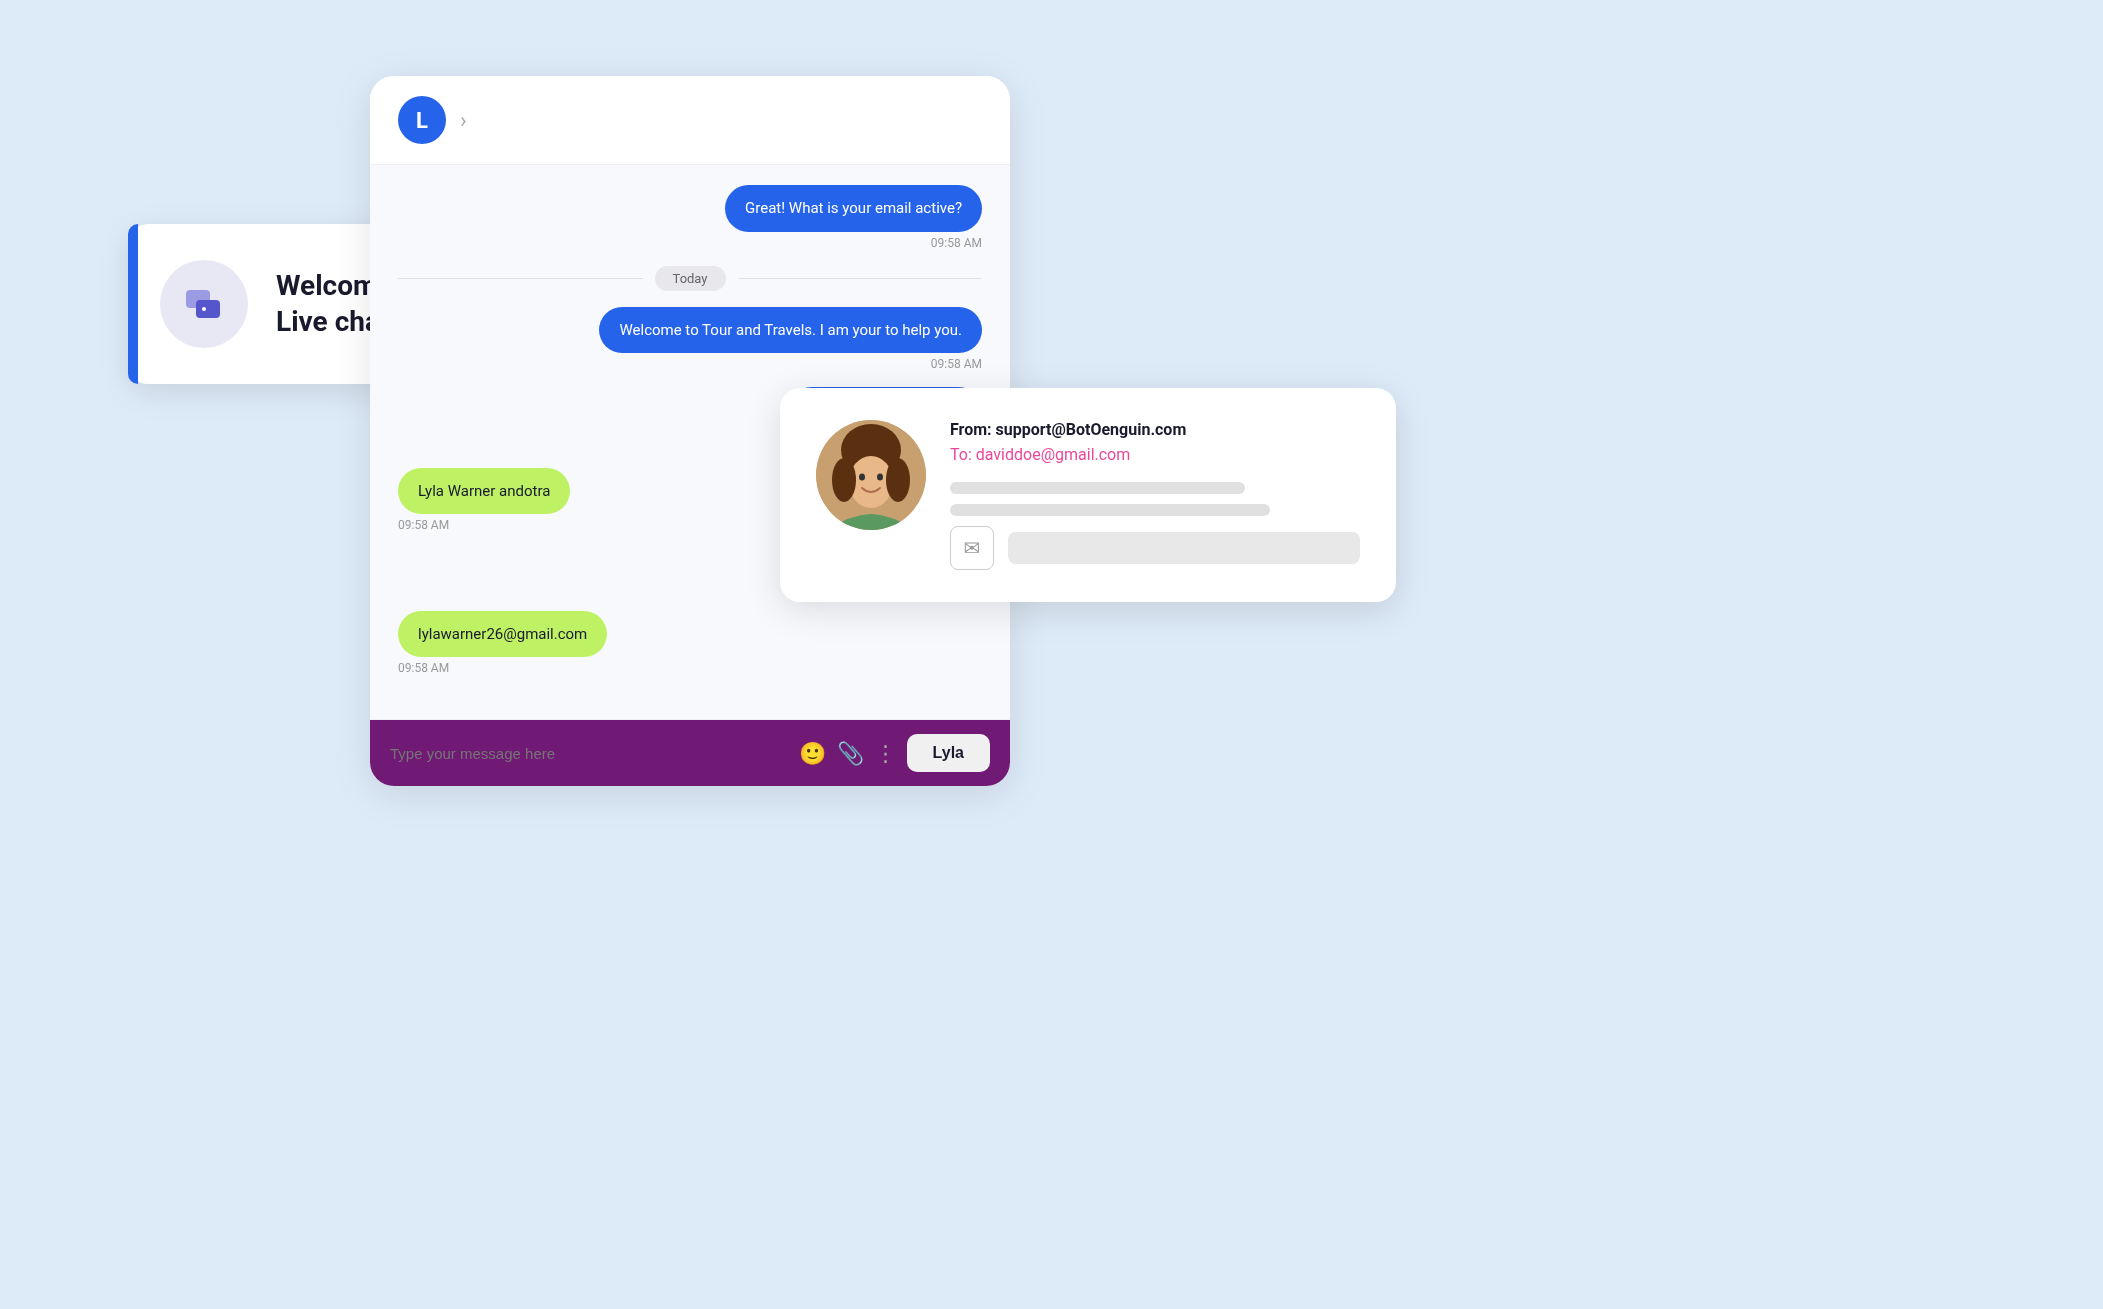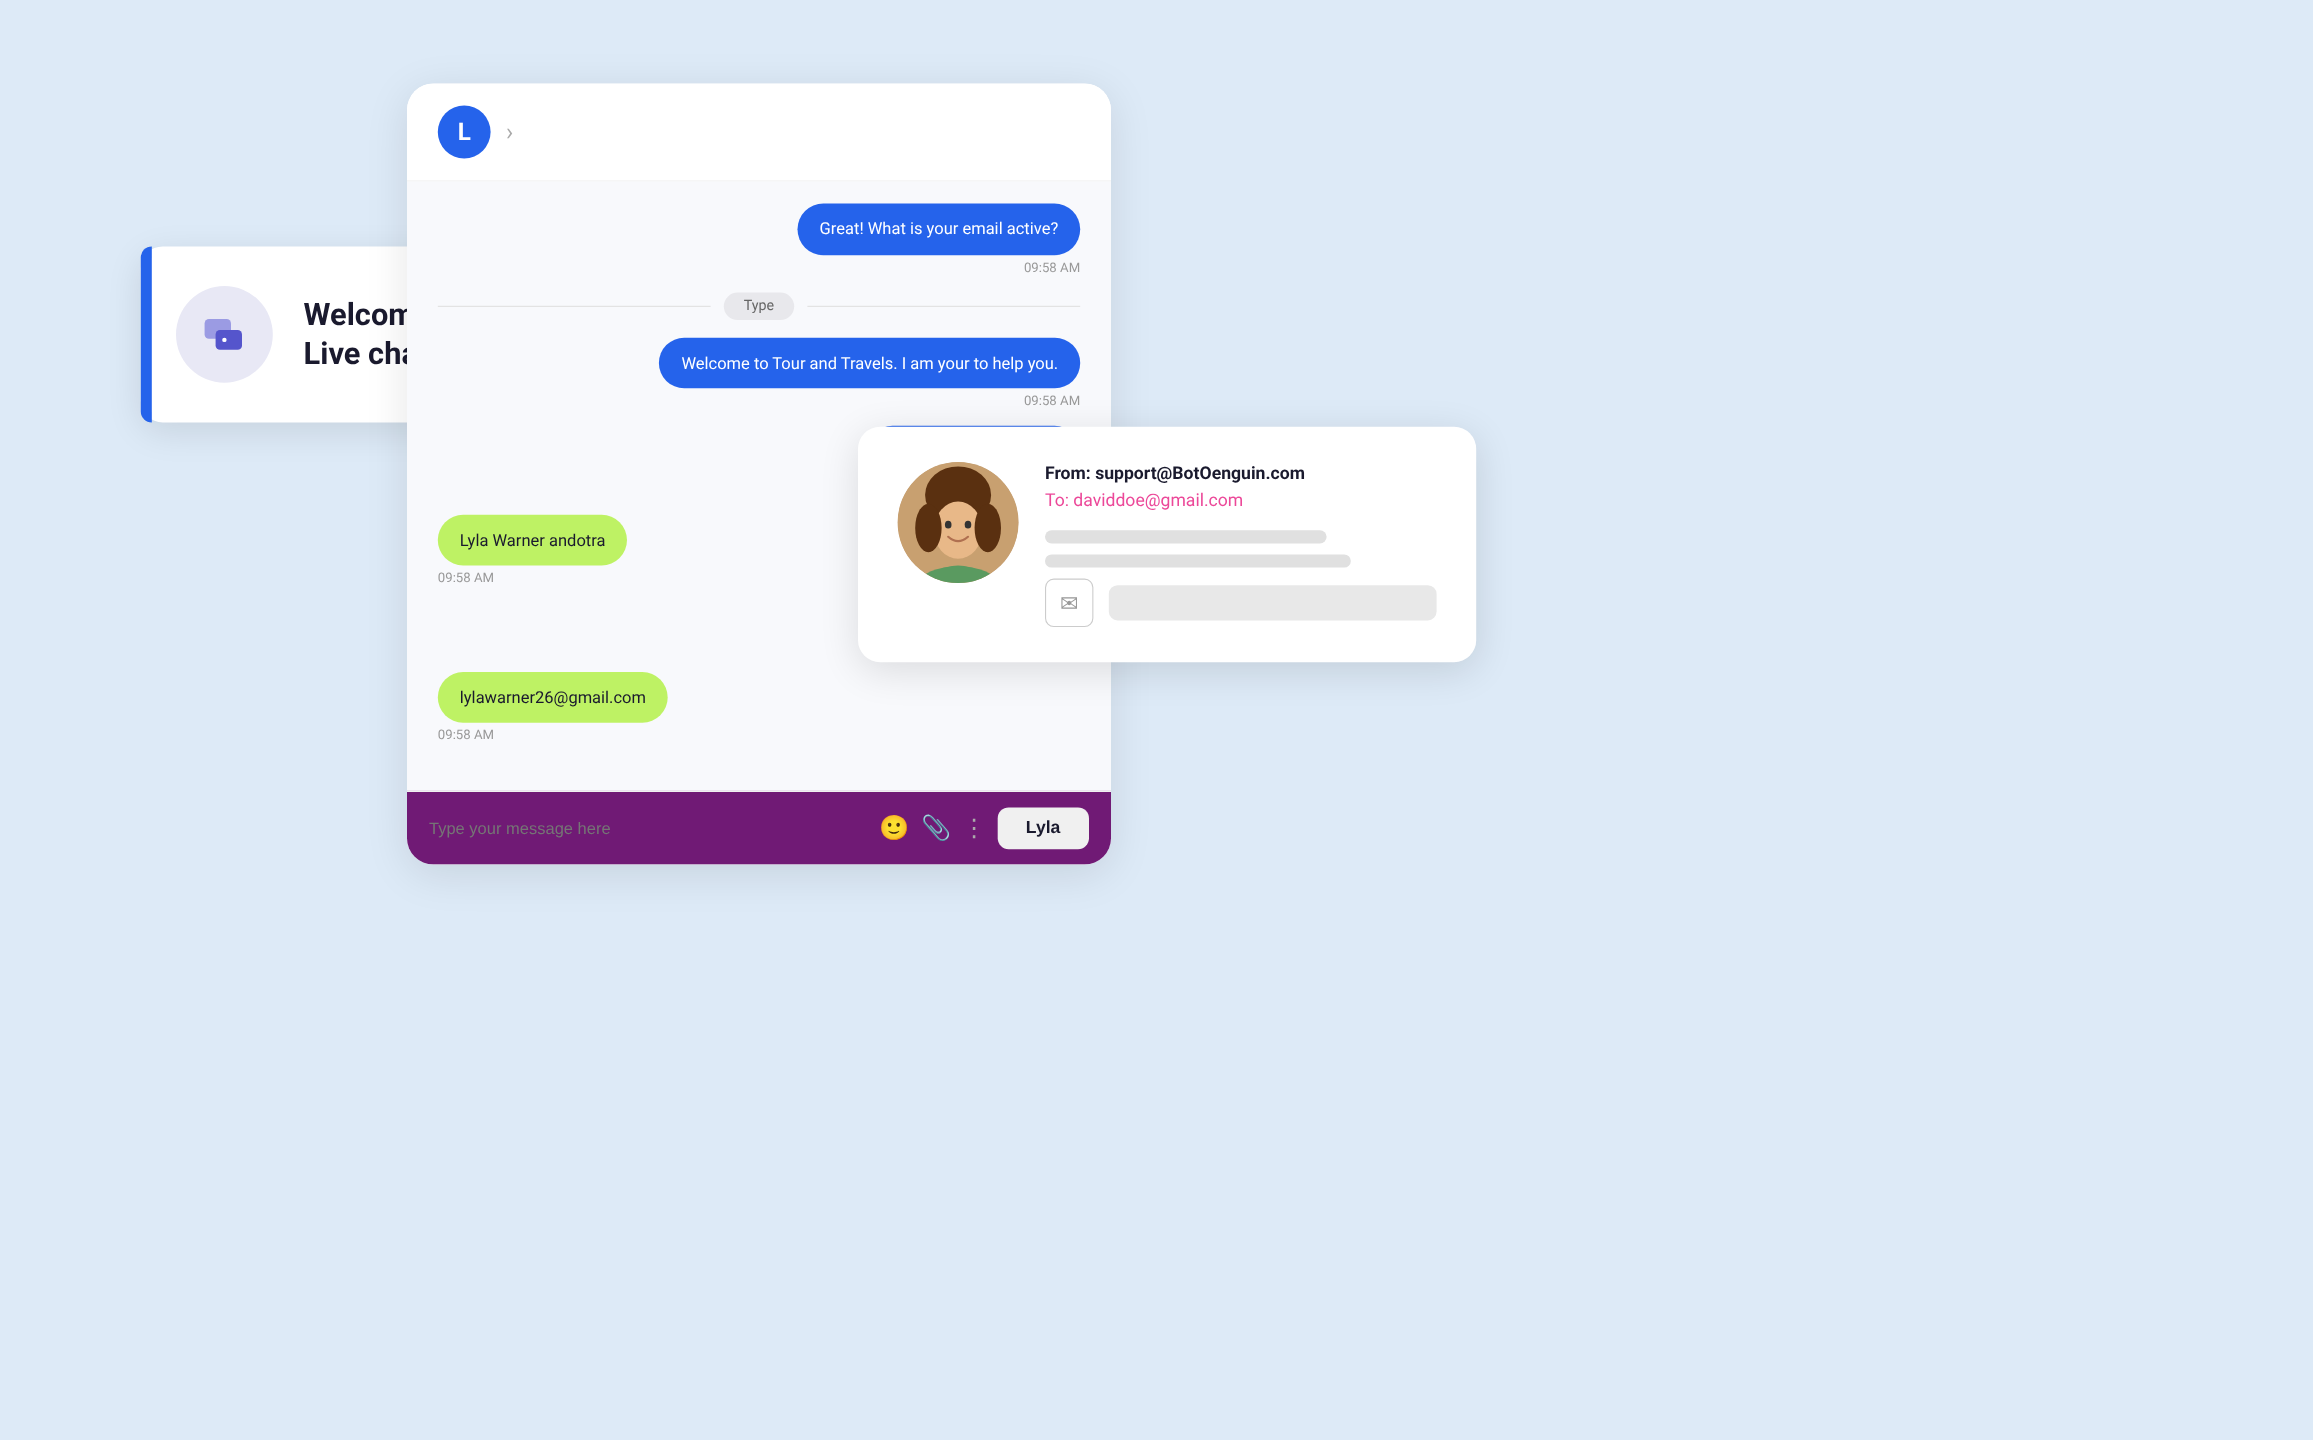--- a/index.html
+++ b/index.html
@@ -183,21 +183,21 @@
       font-weight: 600;
       color: #1a1a2e;
       cursor: pointer;
     }
 
     
     .email-card {
       position: absolute;
       left: 780px;
       top: 388px;
-      width: 562px;
+      width: 616px;
       background: white;
       border-radius: 20px;
       box-shadow: 0 8px 36px rgba(0,0,0,0.12);
       padding: 32px 36px 32px 36px;
       display: flex;
       gap: 24px;
       z-index: 30;
     }
     .email-avatar {
       width: 110px;
@@ -284,21 +284,21 @@
 
   <div class="chat-messages">
 
     <div class="msg-bubble bot">
       <div class="bubble-text">Great! What is your email active?</div>
       <div class="bubble-time">09:58 AM</div>
     </div>
 
     <div class="date-divider">
       <div class="date-divider-line"></div>
-      <div class="date-divider-label">Type</div>
+      <div class="date-divider-label">Today</div>
       <div class="date-divider-line"></div>
     </div>
 
     <div class="msg-bubble bot">
       <div class="bubble-text">Welcome to Tour and Travels. I am your to help you.</div>
       <div class="bubble-time">09:58 AM</div>
     </div>
 
     <div class="msg-bubble bot">
       <div class="bubble-text">Can I know your name?</div>

